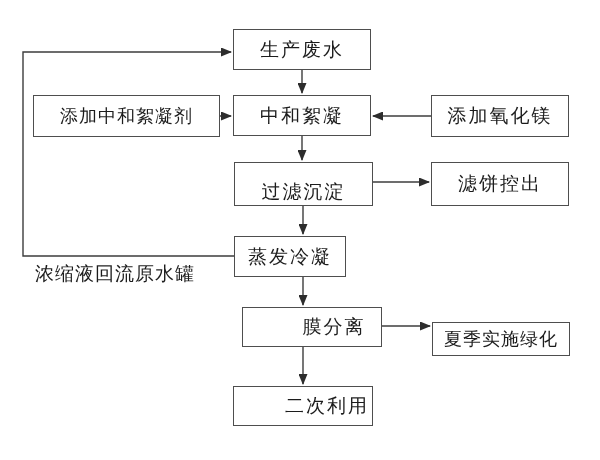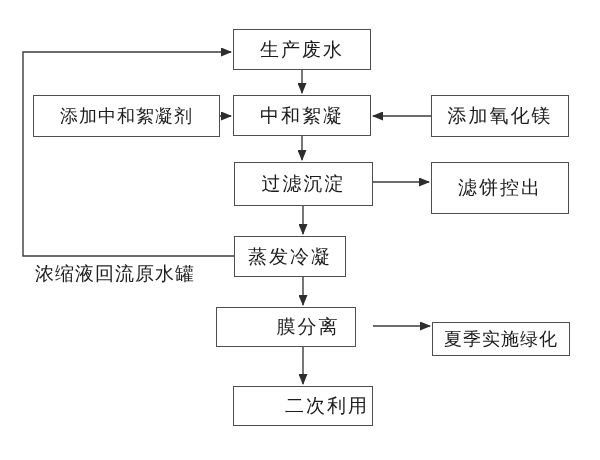--- a/index.html
+++ b/index.html
@@ -95,33 +95,33 @@
   </div>
 
   <div class="node" style="left:431px; top:95px; width:138px; height:42px;">
     <span>添加氧化镁</span>
   </div>
 
   <div class="node" style="left:233px; top:95px; width:138px; height:41px;">
     <span>中和絮凝</span>
   </div>
 
-  <div class="node" style="left:234px; top:162px; width:139px; height:44px;">
+  <div class="node" style="left:234px; top:162px; width:139px; height:44px;align-items:flex-end;">
     <span>过滤沉淀</span>
   </div>
 
-  <div class="node" style="left:431px; top:162px; width:138px; height:52px;">
+  <div class="node" style="left:431px; top:162px; width:138px; height:44px;">
     <span>滤饼控出</span>
   </div>
 
   <div class="node" style="left:234px; top:236px; width:112px; height:41px;">
     <span>蒸发冷凝</span>
   </div>
 
-  <div class="node" style="left:216px; top:307px; width:140px; height:40px;padding-left:44px;">
+  <div class="node" style="left:242px; top:307px; width:140px; height:40px;padding-left:44px;">
     <span>膜分离</span>
   </div>
 
   <div class="node small-track" style="left:432px; top:306px; width:138px; height:34px;margin-top:16px;">
     <span>夏季实施绿化</span>
   </div>
 
   <div class="node" style="left:233px; top:386px; width:140px; height:40px;padding-left:48px;">
     <span>二次利用</span>
   </div>

